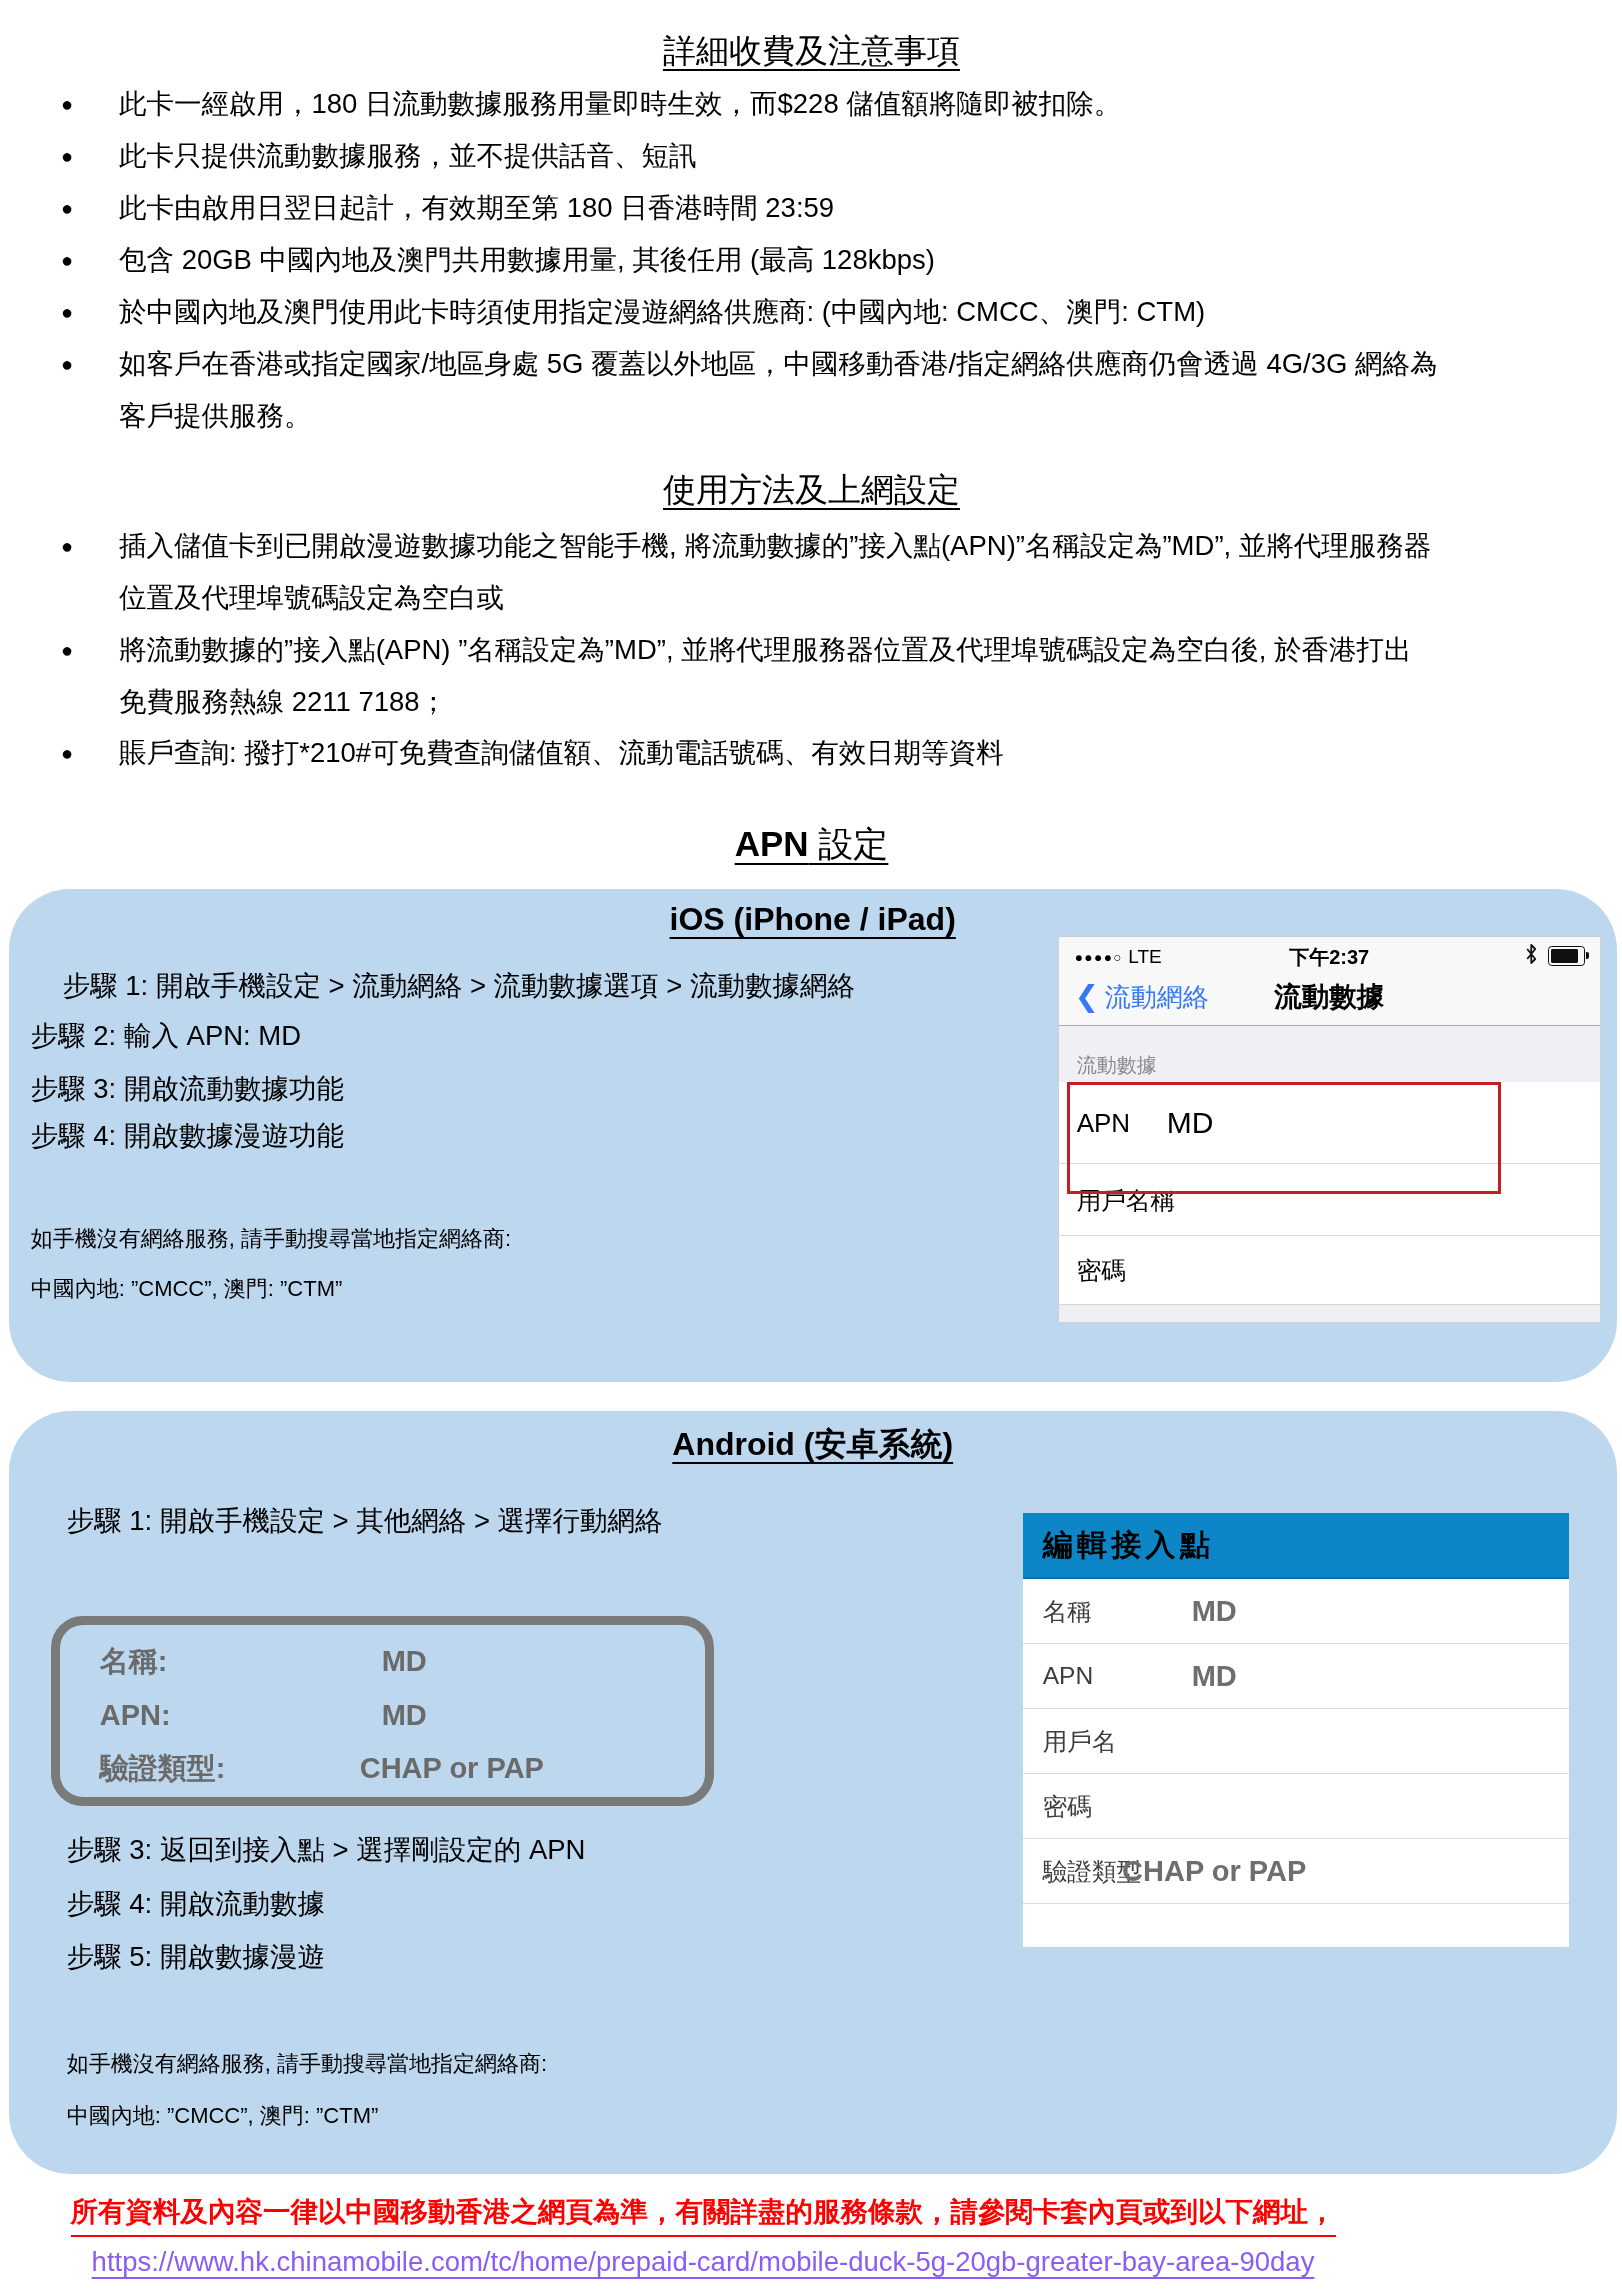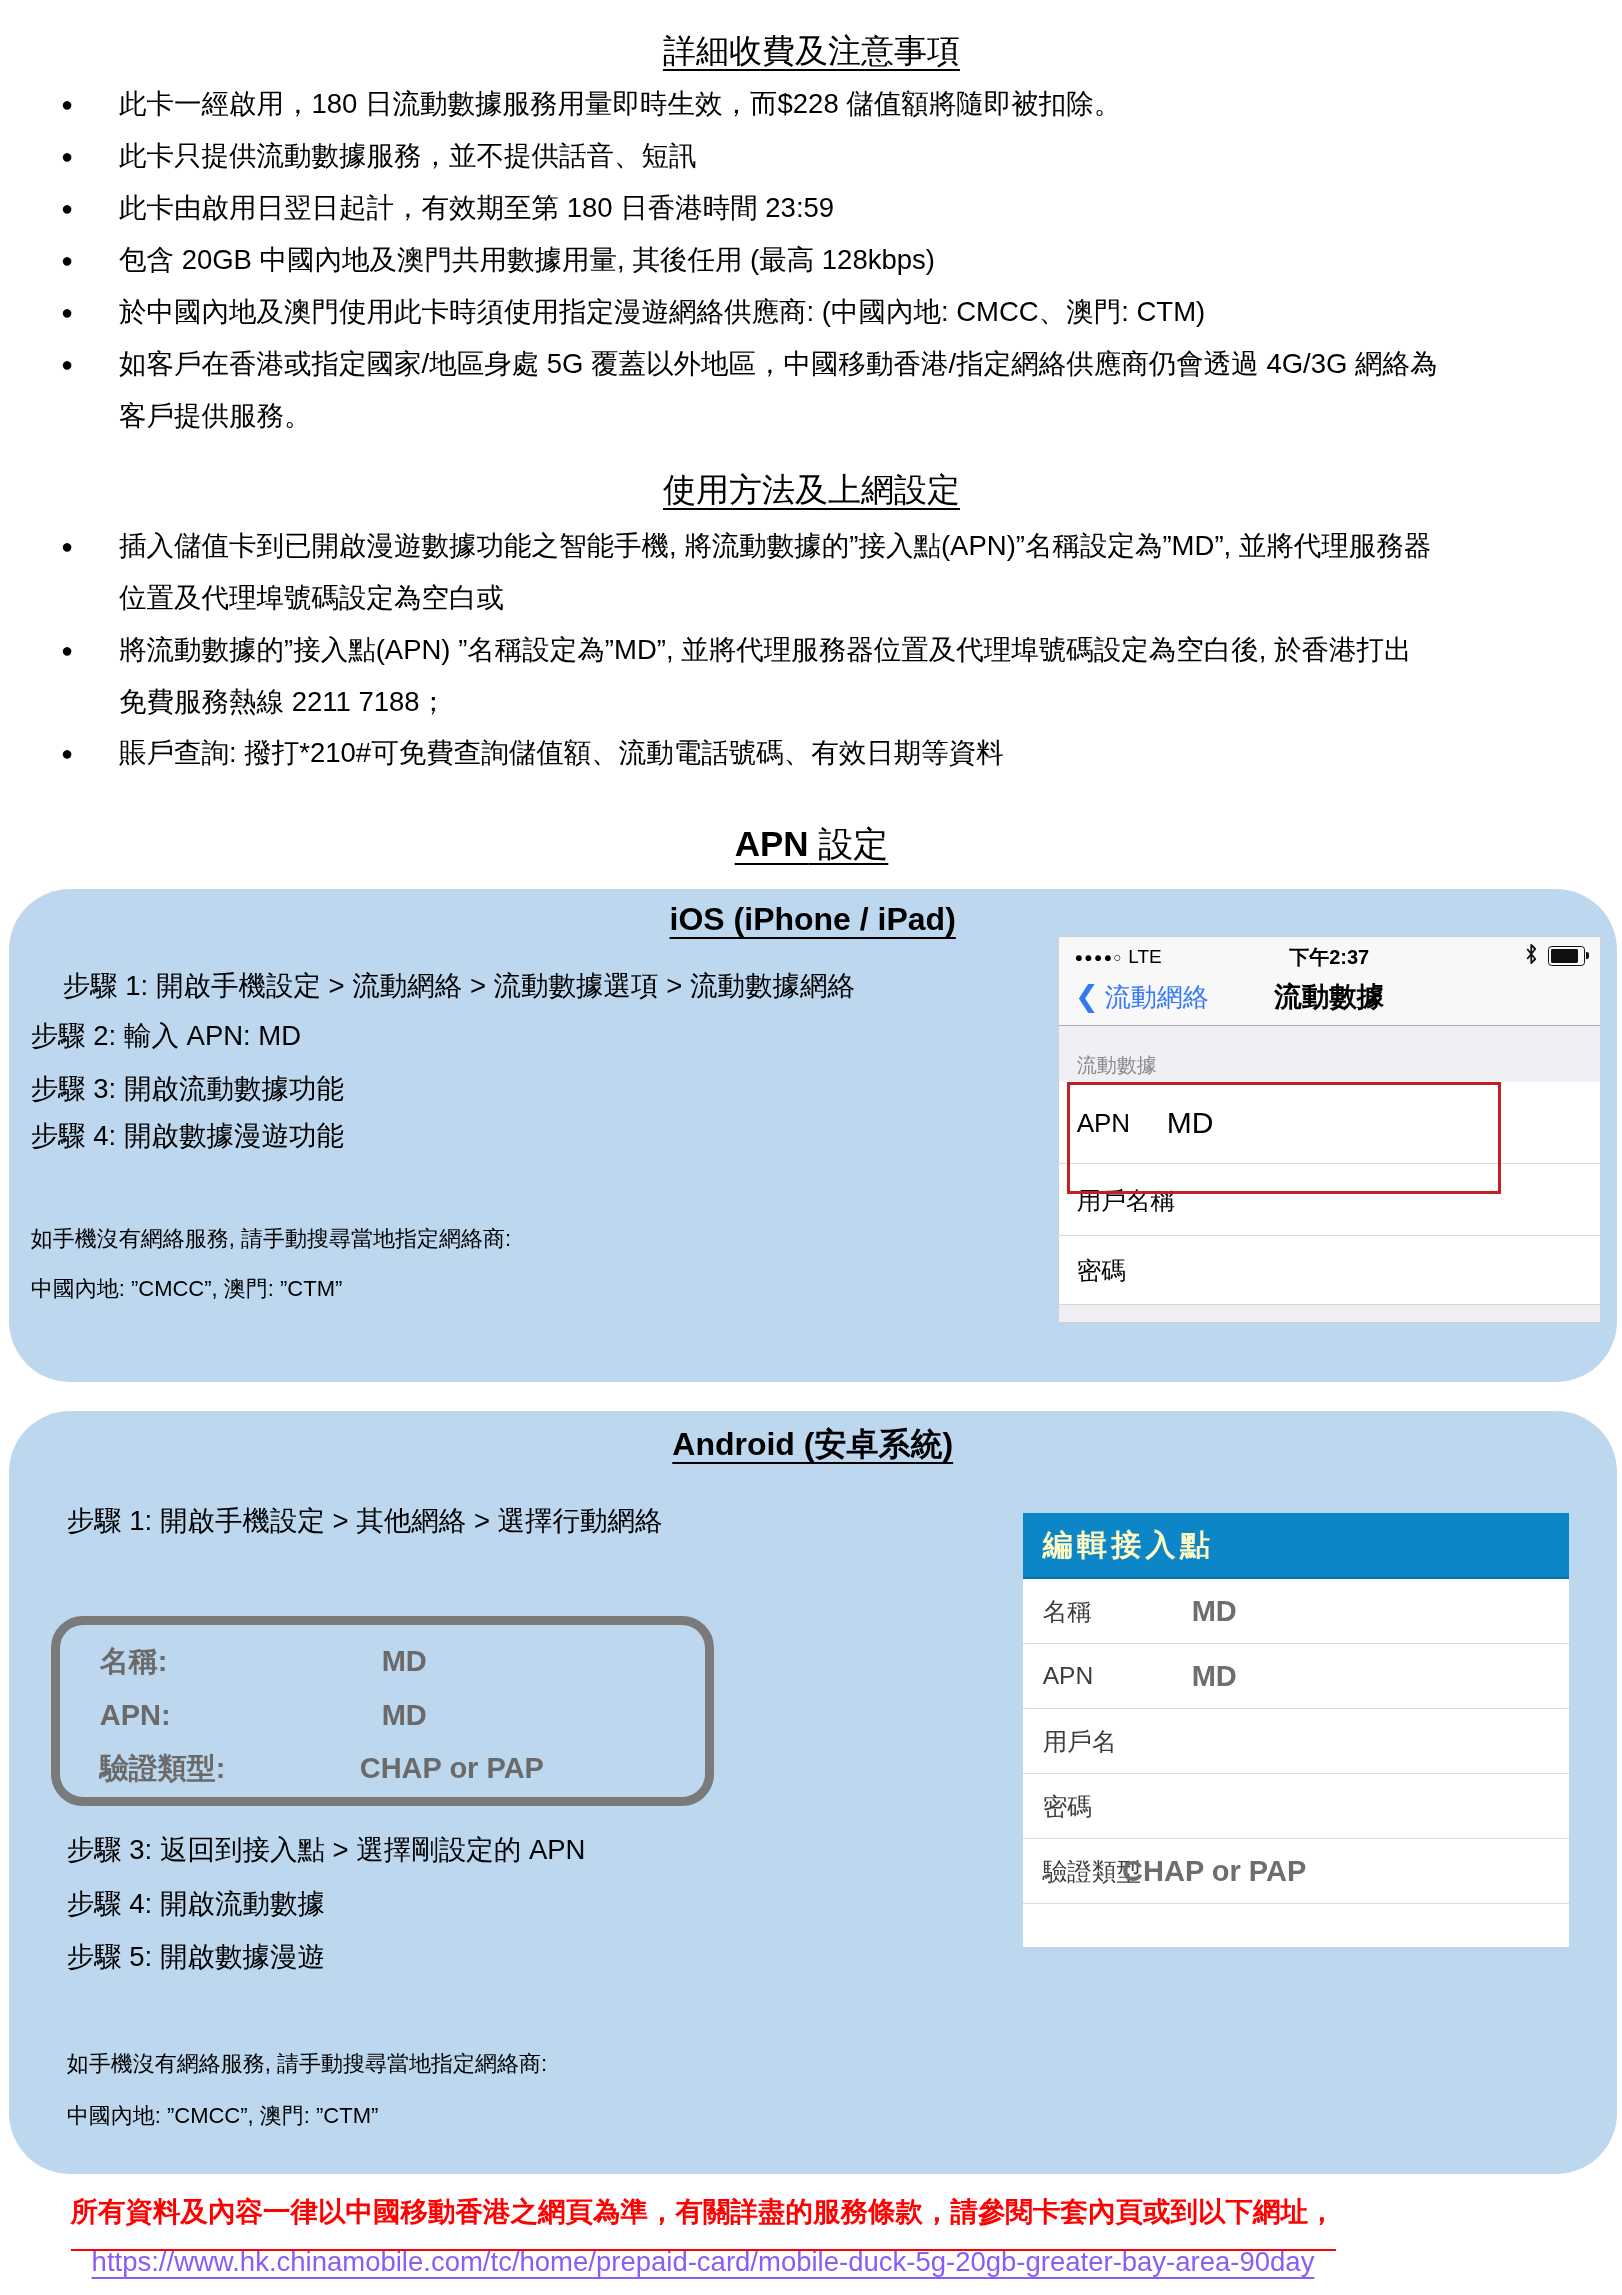--- a/index.html
+++ b/index.html
@@ -64,31 +64,31 @@
   .irow.r0 { height:82px; }
   .irow.r1 { height:72px; } .irow.r1 .ilabel { font-size:24.6px; }
   .irow.r2 { height:69px; }  .irow.r2 .ilabel { font-size:24.6px; }
   .ios-strip { height:17.3px; background:#efeff4; }
   .red-box { position:absolute; left:8.7px; top:145px; width:434px; height:112px;
              border:3.6px solid #c41e25; box-sizing:border-box; }
 
   
   .shot-and { position:absolute; left:1014px; top:102px; width:546px; height:434px; background:#fff; }
   .and-header { height:66px; background:#0d86c8; border-bottom:2.9px solid #0b6eae; box-sizing:border-box;
-                color:#fef9c3; font-size:30px; font-weight:bold; line-height:64px; padding-left:20px; letter-spacing:4.3px; }
+                color:#000000; font-size:30px; font-weight:bold; line-height:64px; padding-left:20px; letter-spacing:4.3px; }
   .arow { height:65px; border-bottom:1.4px solid #dcdcdc; box-sizing:border-box; position:relative; background:#fff; }
   .arow .alabel { position:absolute; left:20px; top:50%; transform:translateY(-50%); font-size:24.6px; color:#3d3d3d; }
   .arow .aval { position:absolute; left:0; width:383px; text-align:center; top:50%; transform:translateY(-50%);
                 font-size:29px; font-weight:bold; color:#6e6e6e; white-space:pre; }
   .and-strip { height:42px; background:#fff; }
 
   
   .footer-line1 { position:absolute; top:2194px; left:0; right:217px; text-align:center;
                   font-size:27.5px; font-weight:bold; color:#ff0000; }
-  .footer-line1 .ru { border-bottom:2.9px solid #ff0000; padding-bottom:22px; }
+  .footer-line1 .ru { border-bottom:2.9px solid #ff0000; padding-bottom:8px; }
   .footer-url { position:absolute; top:2246px; left:0; right:217px; text-align:center; font-size:27.5px; }
   .footer-url a { color:#8b5cf6; text-decoration:underline; text-decoration-thickness:2.2px; text-underline-offset:5.8px; cursor:pointer; }
 </style>
 </head>
 <body>
 
 <div class="page">
 
   <div class="doc-title" id="title1"><span class="u">詳細收費及注意事項</span></div>
 

